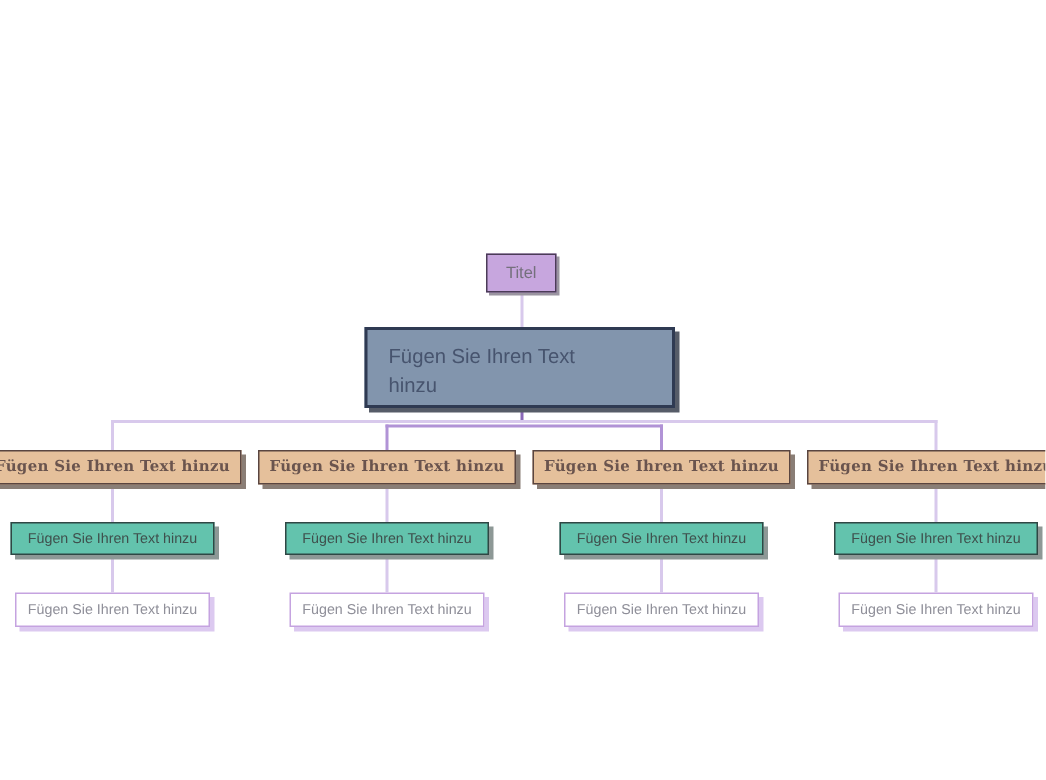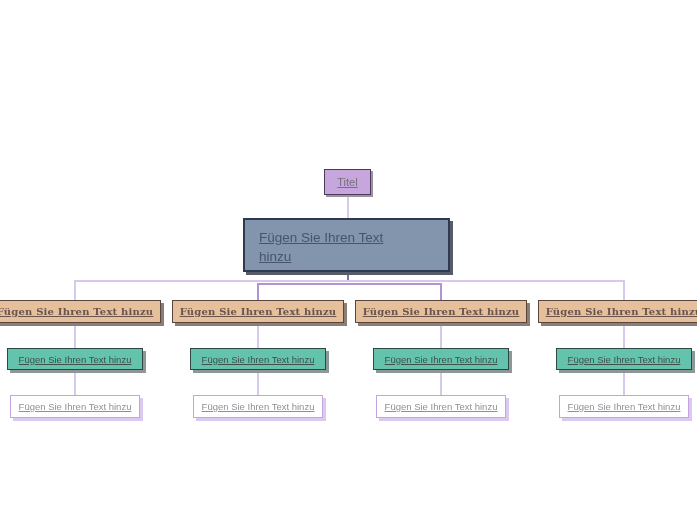--- a/index.html
+++ b/index.html
@@ -12,21 +12,20 @@
     overflow: hidden;
     font-family: "Liberation Sans", "DejaVu Sans", sans-serif;
   }
   .node {
     position: absolute;
     display: flex;
     align-items: center;
     justify-content: center;
     text-align: center;
     white-space: nowrap;
-    text-decoration: underline;
   }
   
   .root-node {
     left: 324px; top: 169px; width: 47px; height: 26px;
     background: var(--root_fill);
     border: 1.5px solid var(--root_border);
     box-shadow: 2px 2px 0 var(--shadow_gray);
     color: var(--root_text);
     font-size: 11px;
   }

